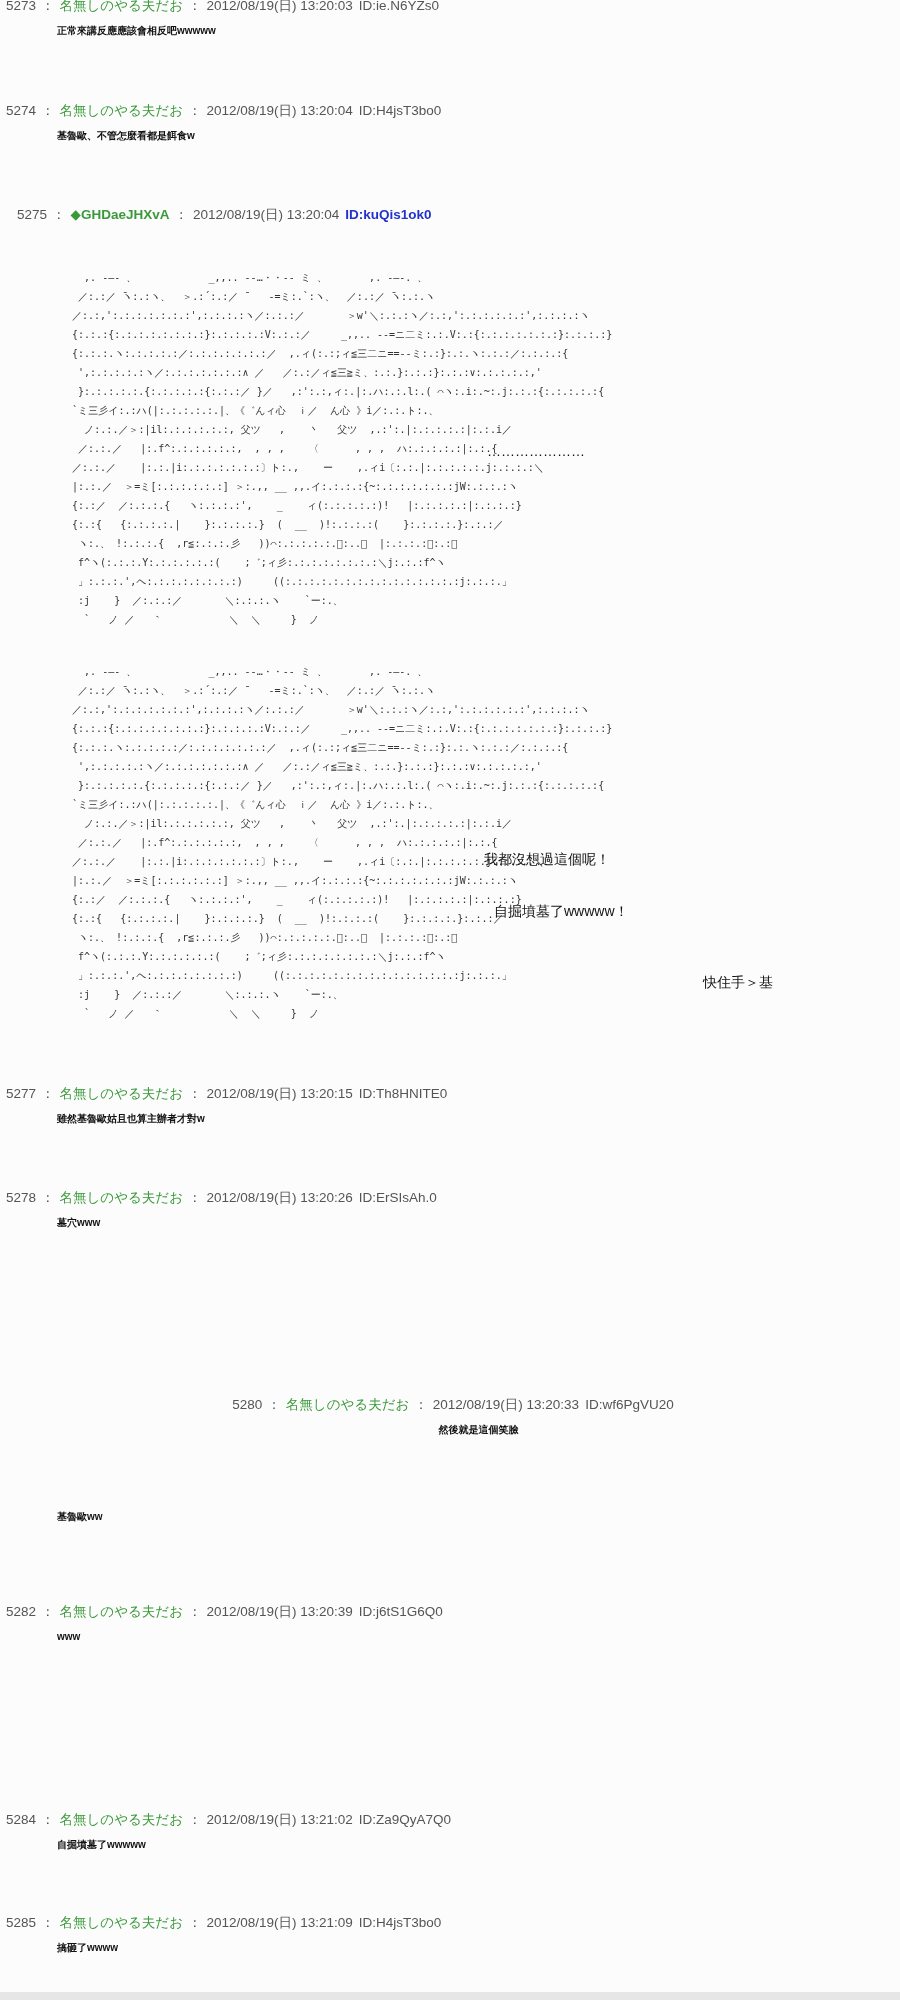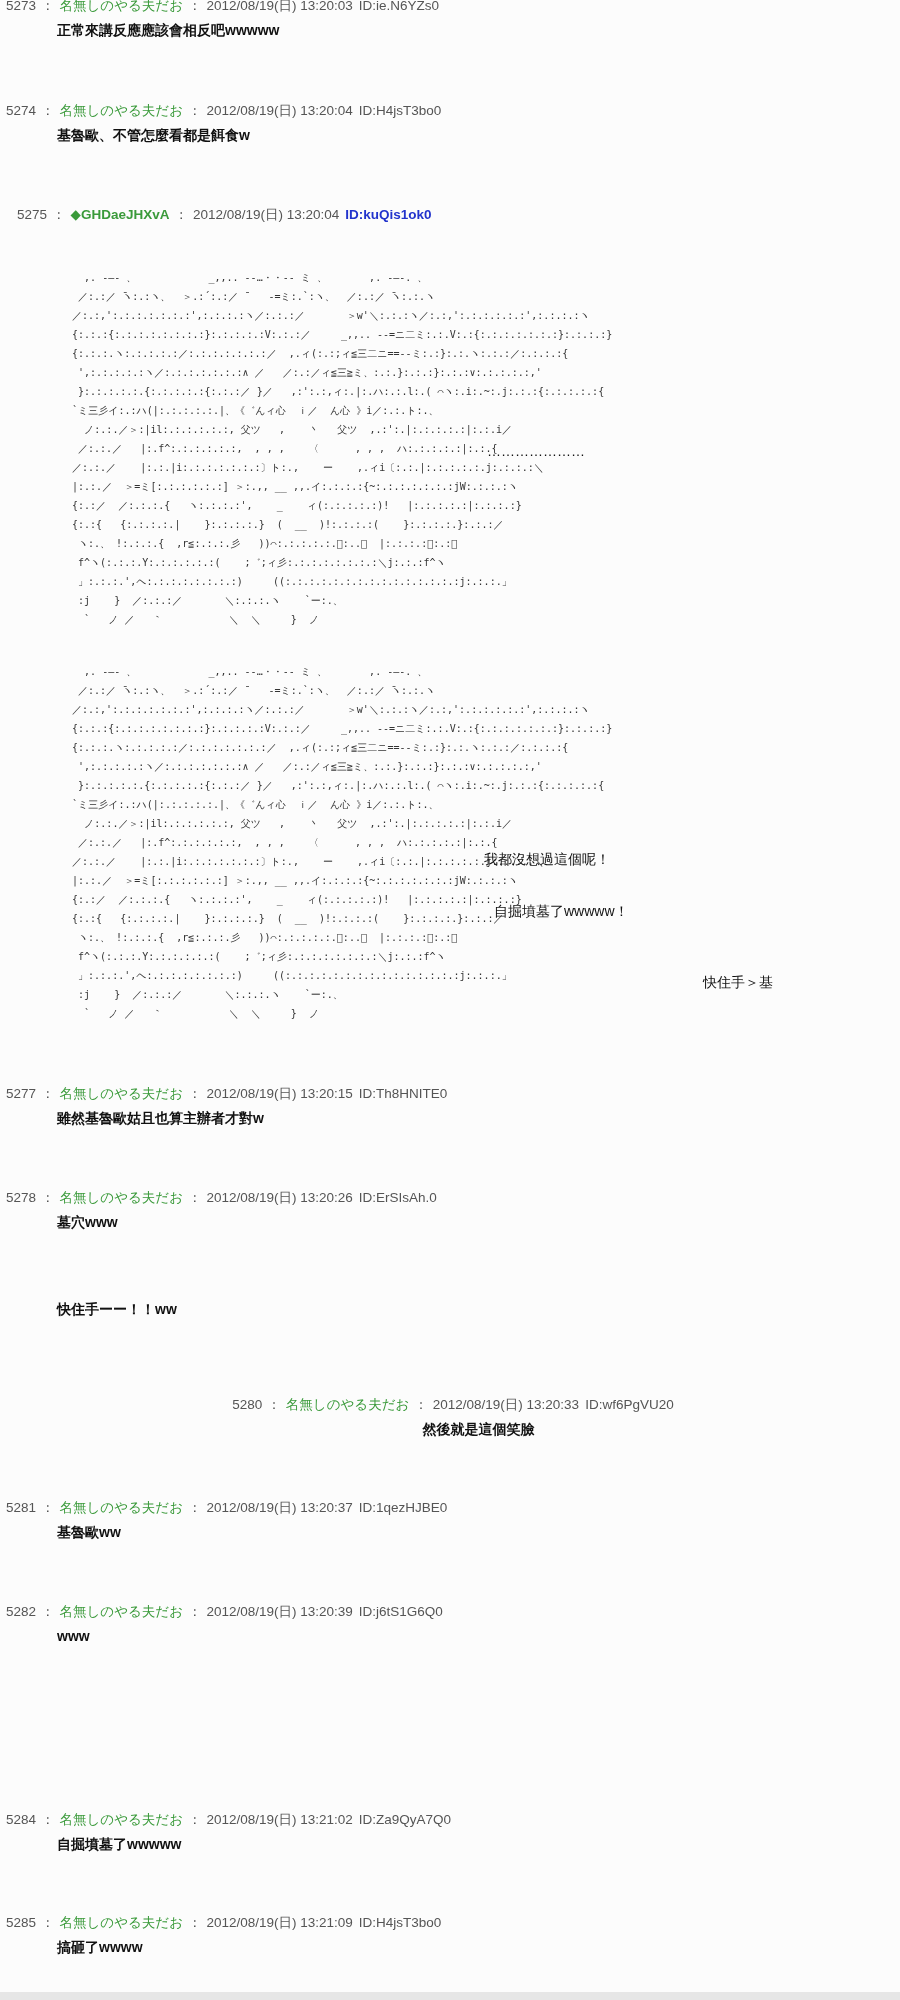--- a/index.html
+++ b/index.html
@@ -10,21 +10,21 @@
   }
   .post{position:absolute;left:0;width:900px;}
   .post-header{font-size:13.5px;color:#555;padding-left:6px;white-space:nowrap;line-height:16px;}
   .post-no{color:#555;}
   .sep{margin:0 5px;color:#555;}
   .name{color:#3a9a3a;text-decoration:none;}
   .name.trip{font-weight:bold;}
   .date{color:#555;}
   .pid{margin-left:6px;color:#555;}
   .pid.blue{color:#2233cc;font-weight:bold;}
-  .post-body{margin:7px 0 0 57px;font-size:14px;font-weight:bold;color:#111;line-height:19px;white-space:pre-wrap;}
+  .post-body{margin:7px 0 0 57px;font-size:10px;font-weight:bold;color:#111;line-height:19px;white-space:pre-wrap;}
   
   #post-5273{top:-2px;} #post-5274{top:103px;} #post-5275{top:207px;height:816px;padding-left:11px;}
   #post-5277{top:1086px;} #post-5278{top:1190px;} #post-5279{top:1293px;}
   #post-5280{top:1397px;text-align:center;} #post-5281{top:1500px;} #post-5282{top:1604px;}
   #post-5283{top:1708px;} #post-5284{top:1812px;} #post-5285{top:1915px;}
   
   .aa-wrap{position:absolute;left:0;top:0;width:900px;height:816px;}
   pre.aa{
     position:absolute;left:60px;margin:0;
     font-family:"DejaVu Sans Mono",monospace;
@@ -114,34 +114,30 @@
 </article>
 
 <article class="post" id="post-5278">
   <div class="post-header">
     <span class="post-no">5278</span><span class="sep">：</span><span class="name">名無しのやる夫だお</span><span class="sep">：</span><span class="date">2012/08/19(日) 13:20:26</span><span class="pid">ID:ErSIsAh.0</span>
   </div>
   <div class="post-body">墓穴www</div>
 </article>
 
 <article class="post" id="post-5279">
-  <div class="post-body">快住手ーー！！ww</div>
 </article>
 
 <article class="post" id="post-5280">
   <div class="post-header">
     <span class="post-no">5280</span><span class="sep">：</span><span class="name">名無しのやる夫だお</span><span class="sep">：</span><span class="date">2012/08/19(日) 13:20:33</span><span class="pid">ID:wf6PgVU20</span>
   </div>
   <div class="post-body">然後就是這個笑臉</div>
 </article>
 
 <article class="post" id="post-5281">
-  <div class="post-header">
-    <span class="post-no">5281</span><span class="sep">：</span><span class="name">名無しのやる夫だお</span><span class="sep">：</span><span class="date">2012/08/19(日) 13:20:37</span><span class="pid">ID:1qezHJBE0</span>
-  </div>
   <div class="post-body">基魯歐ww</div>
 </article>
 
 <article class="post" id="post-5282">
   <div class="post-header">
     <span class="post-no">5282</span><span class="sep">：</span><span class="name">名無しのやる夫だお</span><span class="sep">：</span><span class="date">2012/08/19(日) 13:20:39</span><span class="pid">ID:j6tS1G6Q0</span>
   </div>
   <div class="post-body">www</div>
 </article>
 

